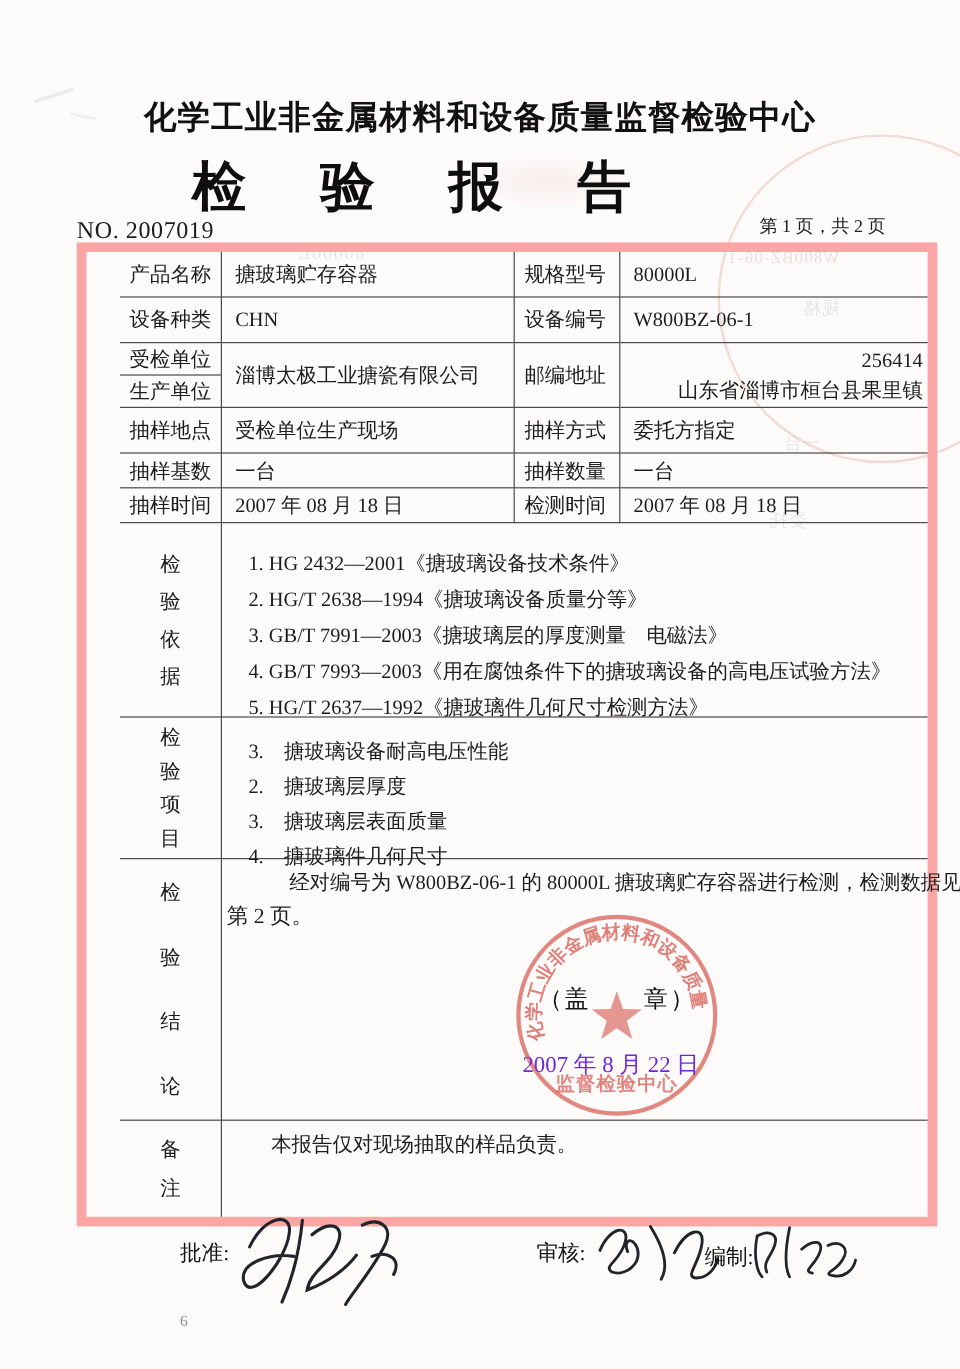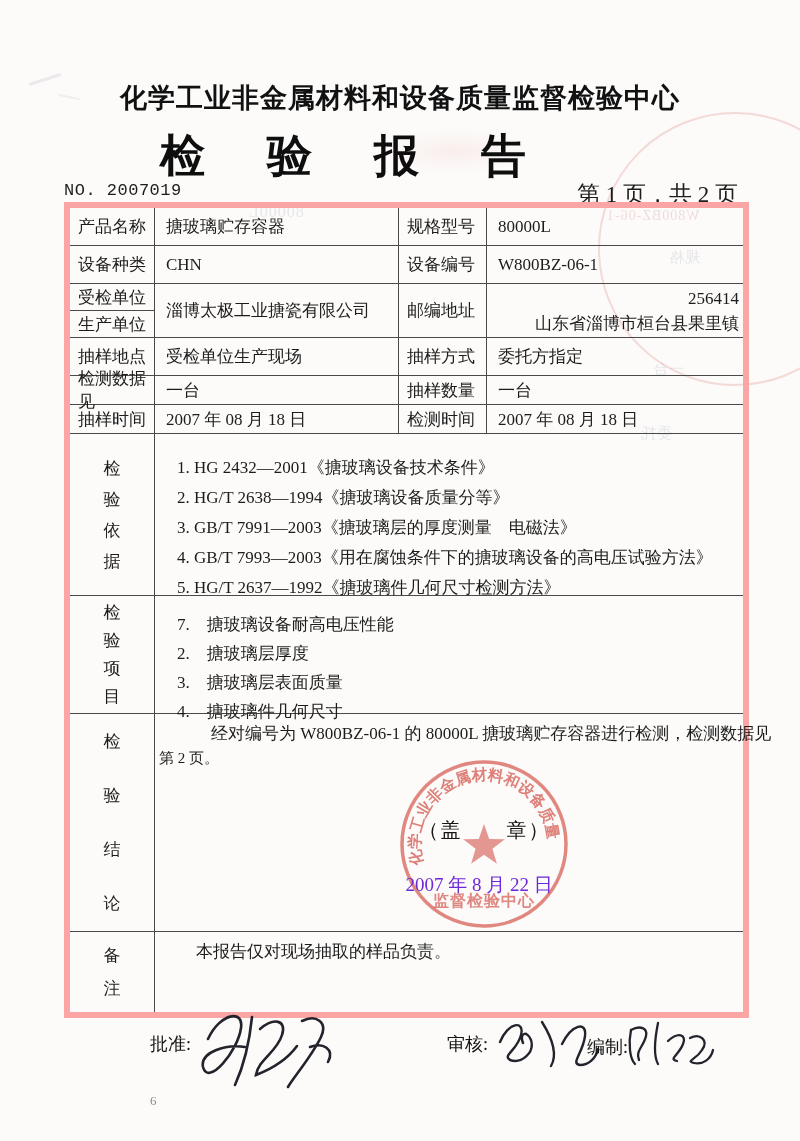--- a/index.html
+++ b/index.html
@@ -20,51 +20,52 @@
   .ghost-blob{position:absolute;left:380px;top:128px;width:150px;height:46px;
          background:radial-gradient(closest-side,rgba(225,120,110,.10),rgba(225,120,110,0));}
 
   
   .org-title{position:absolute;left:0;top:80px;width:800px;text-align:center;
     font-family:"Liberation Sans", sans-serif;font-weight:bold;
     font-size:27px;letter-spacing:1px;color:#111;}
   .report-title{position:absolute;left:0;top:126px;width:800px;text-align:center;
     font-family:"Liberation Sans", sans-serif;font-weight:bold;font-size:45px;color:#0e0e0e;
     letter-spacing:62px;transform:translateX(-26px);white-space:nowrap;}
-  .report-no{position:absolute;left:64px;top:181px;font-size:17px;letter-spacing:.5px;font-family:Liberation Mono, monospace;}
-  .page-indicator{position:absolute;right:62px;top:179px;font-size:23px;}
+  .report-no{position:absolute;left:64px;top:181px;font-size:20px;letter-spacing:.5px;}
+  .page-indicator{position:absolute;right:62px;top:179px;font-size:15px;}
 
   
   .report-table{
     position:absolute;left:64px;top:202px;width:673px;
     display:grid;
     grid-template-columns:85px 244px 88px 256px;
     grid-template-rows:38px 38px 27px 27px 38px 29px 29px 162px 118px 218px 80px;
-    border:6px solid #fca5a5;
+    border:8px solid #fca5a5;
+    padding-left:28px;
   }
   .cell{border-right:1.5px solid #4a4a4a;border-bottom:1.5px solid #4a4a4a;
     display:flex;align-items:center;font-size:17px;overflow:visible;
     padding:0 4px 0 8px;box-sizing:border-box;}
   .cell.lastcol{border-right:none;}
   .cell.lastrow{border-bottom:none;}
   .cell.value{padding-left:11px;}
   .cell.twolines{flex-direction:column;align-items:flex-end;justify-content:center;
     line-height:25px;}
   .vlabel{justify-content:center;text-align:center;white-space:pre-line;padding:0;}
   .vlabel.lh-basis{line-height:31px;}
   .vlabel.lh-items{line-height:28px;}
   .vlabel.lh-concl{line-height:54px;}
   .vlabel.lh-remark{line-height:33px;}
   .blockcell{display:block;padding:0;position:relative;}
   .listlines{padding:19px 0 0 22px;}
   .listlines div{line-height:30px;white-space:nowrap;}
   .items-lines{padding:14px 0 0 22px;}
   .items-lines div{line-height:29px;white-space:nowrap;}
   .concl-line1{position:absolute;left:56px;top:8px;white-space:nowrap;font-size:17px;}
-  .concl-line2{position:absolute;left:4px;top:35px;font-size:15px;}
+  .concl-line2{position:absolute;left:4px;top:35px;font-size:18px;}
   .remark-text{position:absolute;left:41px;top:8px;font-size:17px;white-space:nowrap;}
 
   
   .stamp-wrap{position:absolute;left:239px;top:40px;width:180px;height:180px;opacity:.88;}
   .seal-note{position:absolute;left:0;top:103px;width:659px;text-align:center;
     font-size:20px;color:#151515;letter-spacing:2px;}
   .stamp-date{position:absolute;left:0;top:158px;width:648px;text-align:center;
     font-size:19px;color:#6d28d9;}
 
   
@@ -111,21 +112,21 @@
     <div class="cell value twolines lastcol" style="grid-row:3/5;grid-column:4;">
       <div>256414</div>
       <div>山东省淄博市桓台县果里镇</div>
     </div>
 
     <div class="cell" style="grid-row:5;grid-column:1;">抽样地点</div>
     <div class="cell value" style="grid-row:5;grid-column:2;">受检单位生产现场</div>
     <div class="cell" style="grid-row:5;grid-column:3;">抽样方式</div>
     <div class="cell value lastcol" style="grid-row:5;grid-column:4;">委托方指定</div>
 
-    <div class="cell" style="grid-row:6;grid-column:1;">检测数据见</div>
+    <div class="cell" style="grid-row:6;grid-column:1;">抽样基数</div>
     <div class="cell value" style="grid-row:6;grid-column:2;">一台</div>
     <div class="cell" style="grid-row:6;grid-column:3;">抽样数量</div>
     <div class="cell value lastcol" style="grid-row:6;grid-column:4;">一台</div>
 
     <div class="cell" style="grid-row:7;grid-column:1;">抽样时间</div>
     <div class="cell value" style="grid-row:7;grid-column:2;">2007 年 08 月 18 日</div>
     <div class="cell" style="grid-row:7;grid-column:3;">检测时间</div>
     <div class="cell value lastcol" style="grid-row:7;grid-column:4;">2007 年 08 月 18 日</div>
 
     <div class="cell vlabel lh-basis" style="grid-row:8;grid-column:1;">检
@@ -141,21 +142,21 @@
         <div>5. HG/T 2637—1992《搪玻璃件几何尺寸检测方法》</div>
       </div>
     </div>
 
     <div class="cell vlabel lh-items" style="grid-row:9;grid-column:1;">检
 验
 项
 目</div>
     <div class="cell blockcell lastcol" style="grid-row:9;grid-column:2/5;">
       <div class="items-lines">
-        <div>7.　搪玻璃设备耐高电压性能</div>
+        <div>3.　搪玻璃设备耐高电压性能</div>
         <div>2.　搪玻璃层厚度</div>
         <div>3.　搪玻璃层表面质量</div>
         <div>4.　搪玻璃件几何尺寸</div>
       </div>
     </div>
 
     <div class="cell vlabel lh-concl" style="grid-row:10;grid-column:1;">检
 验
 结
 论</div>

